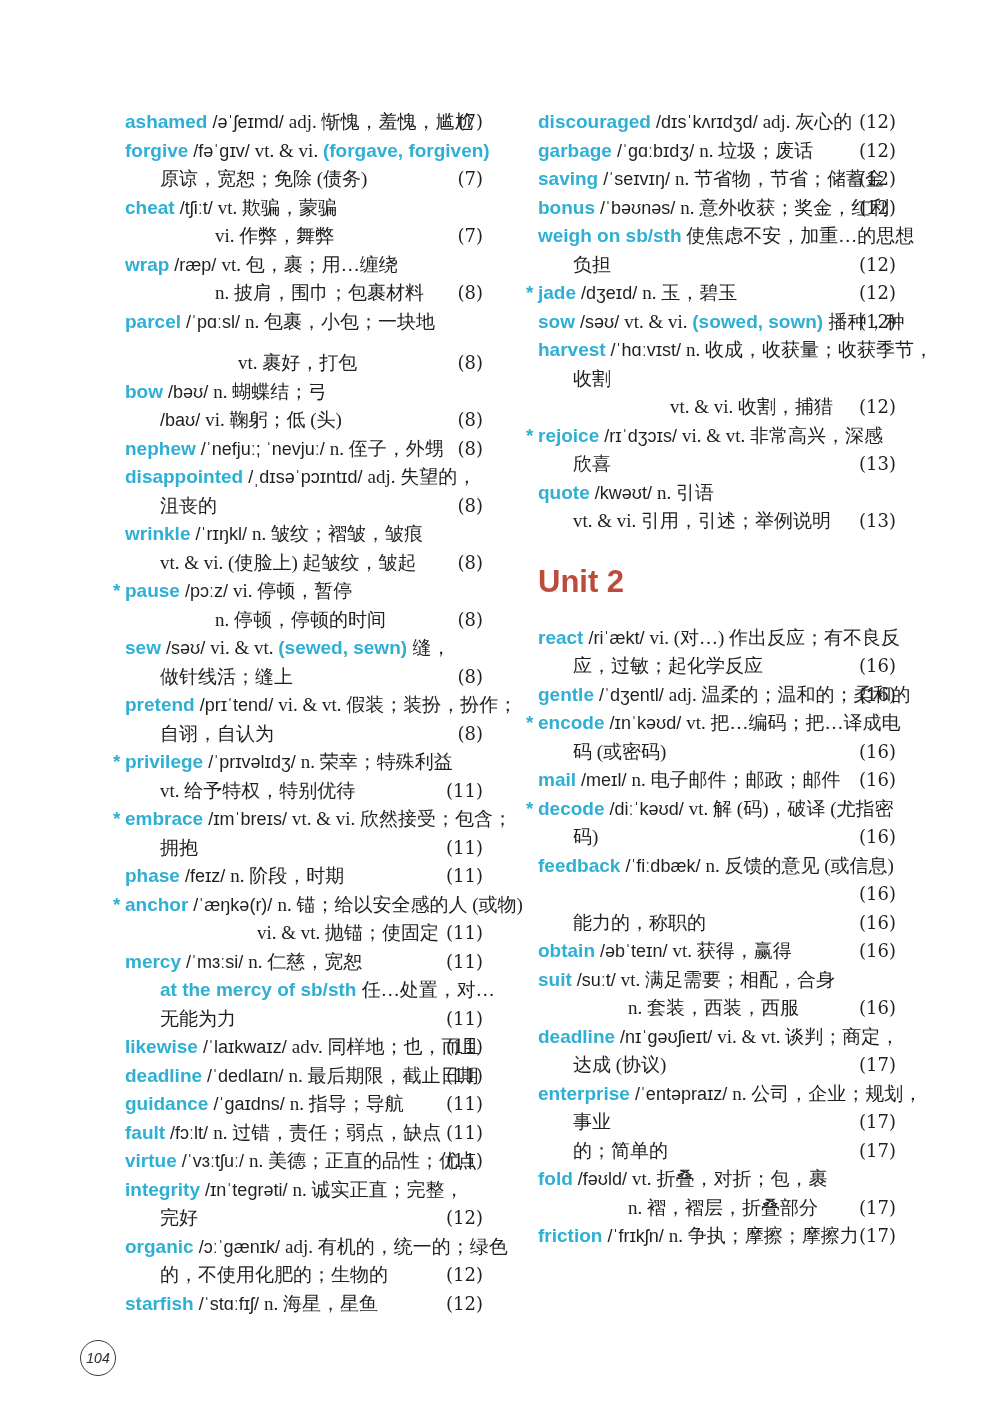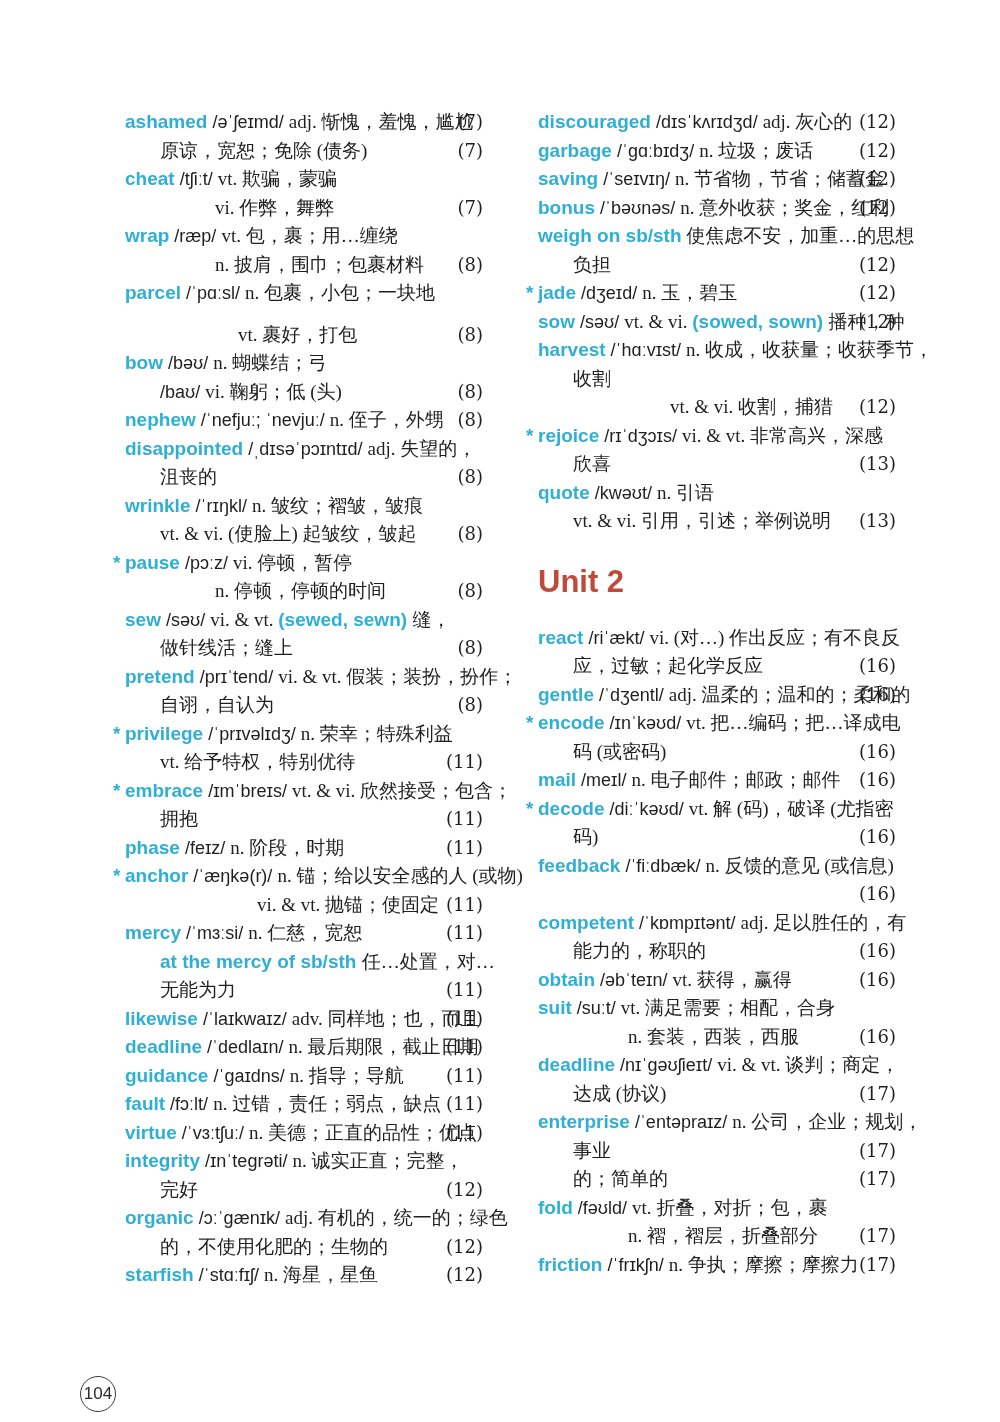--- a/index.html
+++ b/index.html
@@ -53,36 +53,38 @@
     margin:24px 0 20px 0;
     height:44px;
     line-height:44px;
     font-family:"Liberation Sans","DejaVu Sans",sans-serif;
     font-weight:bold;
     font-size:31px;
     color:var(--red,#bc4b3b);
   }
   .page-badge{
     position:absolute;
-    left:80px;top:1376px;
+    left:80px;top:1340px;
     width:34px;height:34px;
     border:1.5px solid #3a3a3a;
     border-radius:50%;
     display:flex;align-items:center;justify-content:center;
     font-family:"Liberation Sans","DejaVu Sans",sans-serif;
-    font-size:17px;
+    font-size:14px;
     color:#2a2a2a;
+    font-style:italic;
   }
 </style>
 </head>
 <body>
 
 <div class="sheet">
   <div class="col" style="left:125px;">
       <div class="line ind0"><span class="hw">ashamed</span><span class="ph"> /əˈʃeɪmd/ </span><span class="pos">adj. </span><span class="cn">惭愧，羞愧，尴尬</span><span class="pg">(7)</span></div>
+      <div class="line ind0"><span class="hw">forgive</span><span class="ph"> /fəˈgɪv/ </span><span class="pos">vt. &amp; vi. </span><span class="hw">(forgave, forgiven)</span></div>
       <div class="line ind1"><span class="cn">原谅，宽恕；免除 (债务)</span><span class="pg">(7)</span></div>
       <div class="line ind0"><span class="hw">cheat</span><span class="ph"> /tʃiːt/ </span><span class="pos">vt. </span><span class="cn">欺骗，蒙骗</span></div>
       <div class="line ind2"><span class="pos">vi. </span><span class="cn">作弊，舞弊</span><span class="pg">(7)</span></div>
       <div class="line ind0"><span class="hw">wrap</span><span class="ph"> /ræp/ </span><span class="pos">vt. </span><span class="cn">包，裹；用…缠绕</span></div>
       <div class="line ind2"><span class="pos">n. </span><span class="cn">披肩，围巾；包裹材料</span><span class="pg">(8)</span></div>
       <div class="line ind0"><span class="hw">parcel</span><span class="ph"> /ˈpɑːsl/ </span><span class="pos">n. </span><span class="cn">包裹，小包；一块地</span></div>
       <div class="line ind3"><span class="pos">vt. </span><span class="cn">裹好，打包</span><span class="pg">(8)</span></div>
       <div class="line ind0"><span class="hw">bow</span><span class="ph"> /bəʊ/ </span><span class="pos">n. </span><span class="cn">蝴蝶结；弓</span></div>
       <div class="line ind1"><span class="ph">/baʊ/ </span><span class="pos">vi. </span><span class="cn">鞠躬；低 (头)</span><span class="pg">(8)</span></div>
       <div class="line ind0"><span class="hw">nephew</span><span class="ph"> /ˈnefjuː; ˈnevjuː/ </span><span class="pos">n. </span><span class="cn">侄子，外甥</span><span class="pg">(8)</span></div>
@@ -139,21 +141,20 @@
       <div class="line ind0"><span class="hw">gentle</span><span class="ph"> /ˈdʒentl/ </span><span class="pos">adj. </span><span class="cn">温柔的；温和的；柔和的</span><span class="pg">(16)</span></div>
       <div class="line ind0"><span class="star">*</span><span class="hw">encode</span><span class="ph"> /ɪnˈkəʊd/ </span><span class="pos">vt. </span><span class="cn">把…编码；把…译成电</span></div>
       <div class="line ind1"><span class="cn">码 (或密码)</span><span class="pg">(16)</span></div>
       <div class="line ind0"><span class="hw">mail</span><span class="ph"> /meɪl/ </span><span class="pos">n. </span><span class="cn">电子邮件；邮政；邮件</span><span class="pg">(16)</span></div>
       <div class="line ind0"><span class="star">*</span><span class="hw">decode</span><span class="ph"> /diːˈkəʊd/ </span><span class="pos">vt. </span><span class="cn">解 (码)，破译 (尤指密</span></div>
       <div class="line ind1"><span class="cn">码)</span><span class="pg">(16)</span></div>
       <div class="line ind0"><span class="hw">feedback</span><span class="ph"> /ˈfiːdbæk/ </span><span class="pos">n. </span><span class="cn">反馈的意见 (或信息)</span></div>
       <div class="line ind1">
         <span class="pg">(16)</span>
       </div>
-      <div class="line ind0"><span class="hw">competent</span><span class="ph"> /ˈkɒmpɪtənt/ </span><span class="pos">adj. </span><span class="cn">足以胜任的，有</span></div>
       <div class="line ind1"><span class="cn">能力的，称职的</span><span class="pg">(16)</span></div>
       <div class="line ind0"><span class="hw">obtain</span><span class="ph"> /əbˈteɪn/ </span><span class="pos">vt. </span><span class="cn">获得，赢得</span><span class="pg">(16)</span></div>
       <div class="line ind0"><span class="hw">suit</span><span class="ph"> /suːt/ </span><span class="pos">vt. </span><span class="cn">满足需要；相配，合身</span></div>
       <div class="line ind2"><span class="pos">n. </span><span class="cn">套装，西装，西服</span><span class="pg">(16)</span></div>
       <div class="line ind0"><span class="hw">deadline</span><span class="ph"> /nɪˈgəʊʃieɪt/ </span><span class="pos">vi. &amp; vt. </span><span class="cn">谈判；商定，</span></div>
       <div class="line ind1"><span class="cn">达成 (协议)</span><span class="pg">(17)</span></div>
       <div class="line ind0"><span class="hw">enterprise</span><span class="ph"> /ˈentəpraɪz/ </span><span class="pos">n. </span><span class="cn">公司，企业；规划，</span></div>
       <div class="line ind1"><span class="cn">事业</span><span class="pg">(17)</span></div>
       <div class="line ind1"><span class="cn">的；简单的</span><span class="pg">(17)</span></div>
       <div class="line ind0"><span class="hw">fold</span><span class="ph"> /fəʊld/ </span><span class="pos">vt. </span><span class="cn">折叠，对折；包，裹</span></div>

